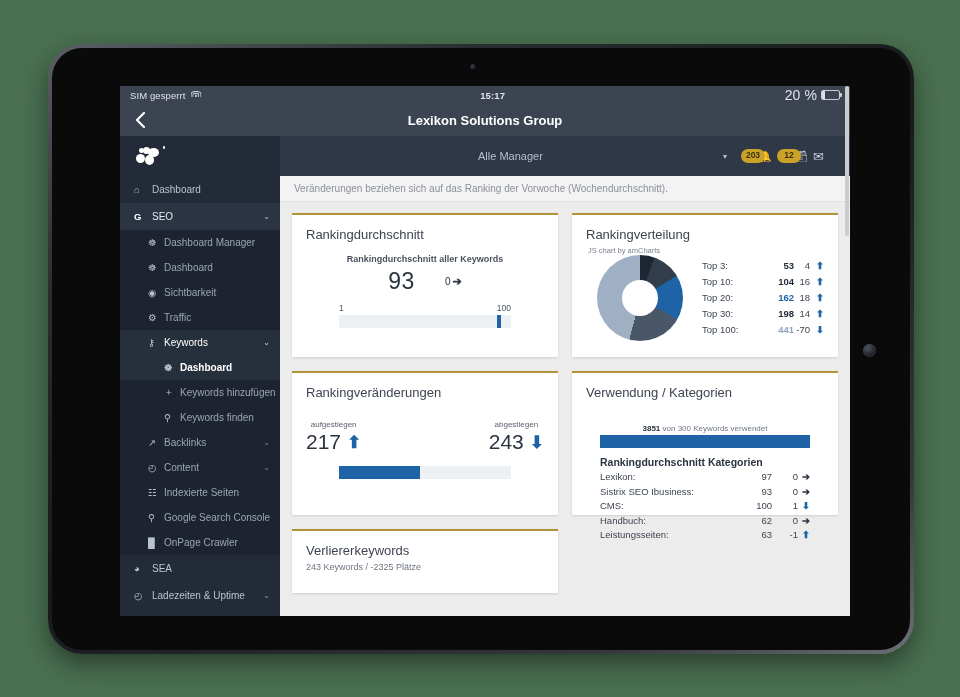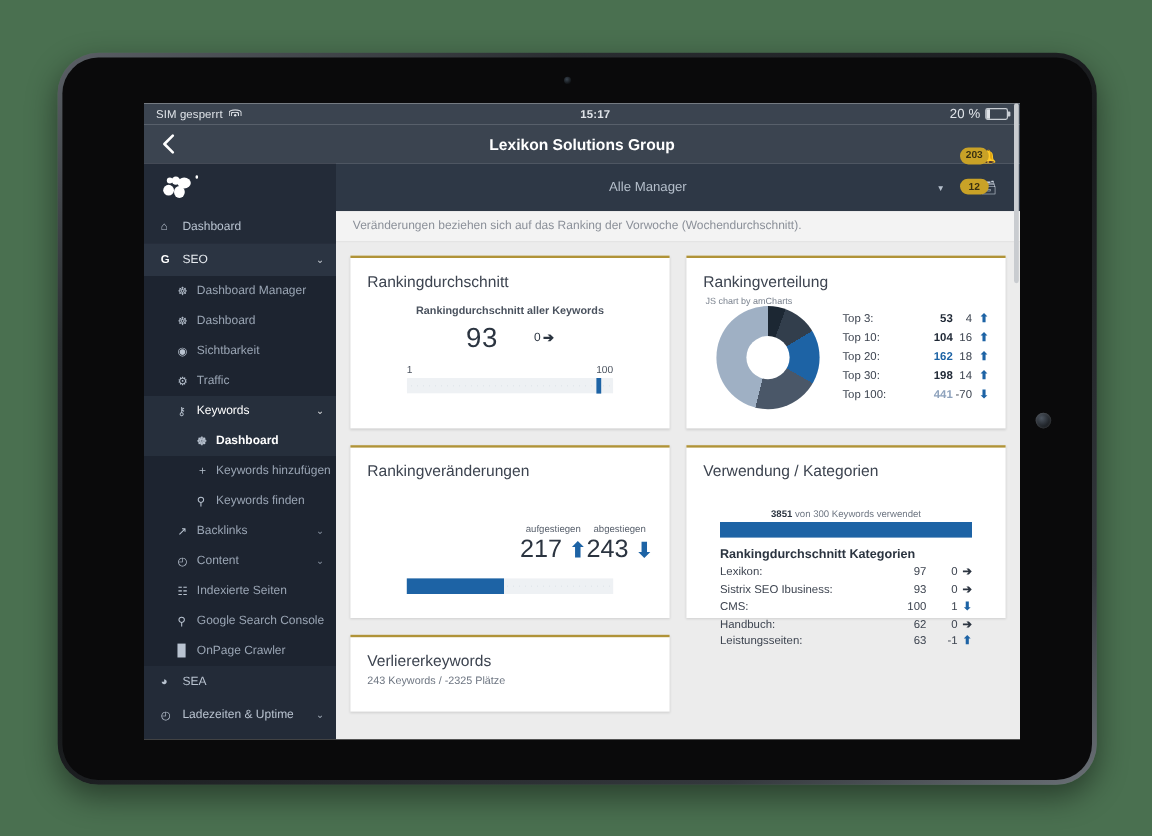--- a/index.html
+++ b/index.html
@@ -35,21 +35,21 @@
   }
 
   
   .statusbar{
     height:18px;background:#3b4450;color:#dfe3e8;
     display:flex;align-items:center;font-size:9.5px;padding:0 10px;
     letter-spacing:.1px;
   }
   .sb-left{display:flex;align-items:center;gap:5px;}
   .sb-center{flex:1;text-align:center;font-weight:bold;font-size:9.5px;}
-  .sb-right{display:flex;align-items:center;gap:4px;font-size:11px;}
+  .sb-right{display:flex;align-items:center;gap:4px;font-size:14px;}
   .wifi{display:inline-block;width:10px;height:8px;position:relative;}
   .wifi i{position:absolute;left:50%;border:1.2px solid #dfe3e8;border-bottom:none;border-radius:50% 50% 0 0;transform:translateX(-50%);}
   .wifi i:nth-child(1){width:9px;height:4.5px;top:0;}
   .wifi i:nth-child(2){width:5.5px;height:3px;top:2.2px;}
   .wifi i:nth-child(3){width:2px;height:2px;top:4.4px;border-radius:50%;background:#dfe3e8;border:none;}
   .battery{width:17px;height:8.5px;border:1px solid #c9ced4;border-radius:2px;position:relative;}
   .battery::after{content:"";position:absolute;right:-3px;top:2px;width:1.6px;height:4px;background:#c9ced4;border-radius:0 1px 1px 0;}
   .battery span{display:block;height:100%;background:#dfe3e8;border-radius:1px 0 0 1px;}
 
   
@@ -102,21 +102,21 @@
   .content{flex:1;display:flex;flex-direction:column;min-width:0;background:#ececec;}
   .topbar{
     height:40px;background:#2e3846;display:flex;align-items:center;
     color:#c2cad4;font-size:11px;flex:none;padding-right:12px;
   }
   .customer-select{
     flex:1;display:flex;align-items:center;justify-content:center;position:relative;
     cursor:pointer;color:#b5bfcb;font-size:11px;
   }
   .customer-select .caret{position:absolute;right:14px;font-size:8px;}
-  .badges{display:flex;align-items:center;gap:12px;padding-right:14px;flex-direction:column;}
+  .badges{display:flex;align-items:center;gap:12px;padding-right:14px;}
   .badgewrap{position:relative;display:flex;align-items:center;cursor:pointer;}
   .badge{
     background:#c9a227;color:#3a3111;border-radius:9px;font-size:8.5px;font-weight:bold;
     padding:2px 5px;min-width:14px;text-align:center;line-height:1.1;position:relative;z-index:2;
   }
   .badgewrap .bic{position:absolute;left:17px;top:1px;color:#c8d0da;font-size:11px;z-index:1;}
   .mailic{color:#c8d0da;font-size:13px;cursor:pointer;}
 
   
   .notestrip{
@@ -158,21 +158,21 @@
   .donut::after{content:"";position:absolute;left:50%;top:50%;transform:translate(-50%,-50%);
     width:36px;height:36px;border-radius:50%;background:#fff;}
   .c2-right{flex:1;padding-top:12px;}
   .rank-row{display:flex;align-items:baseline;font-size:9.5px;color:#3d4450;line-height:16px;}
   .rank-row .rk{width:52px;flex:none;}
   .rank-row .rv{width:40px;text-align:right;font-weight:bold;color:#1f2835;}
   .rank-row .rd{flex:1;text-align:right;color:#3d4450;padding-right:2px;}
   .rank-row .ra{width:12px;text-align:right;font-weight:bold;color:#1d63a5;}
 
   
-  .c3-cols{display:flex;justify-content:flex-end;margin-top:36px;}
+  .c3-cols{display:flex;justify-content:space-between;gap:48px;margin-top:20px;}
   .c3-col{text-align:center;}
   .c3-cap{font-size:8px;color:#5a626e;}
   .c3-num{font-size:21px;color:#2b3440;display:flex;align-items:center;gap:6px;margin-top:1px;}
   .c3-bar{margin:12px auto 0 auto;width:172px;height:13px;background:#eef1f4;position:relative;
     background-image:repeating-linear-gradient(to right,#dfe4ea 0 1px,transparent 1px 5px);
     background-size:5px 1px;background-repeat:repeat-x;background-position:center;}
   .c3-fill{height:100%;background:#1d63a5;}
 
   
   .c4-usetxt{text-align:center;font-size:8px;color:#6e7682;margin-top:24px;}

